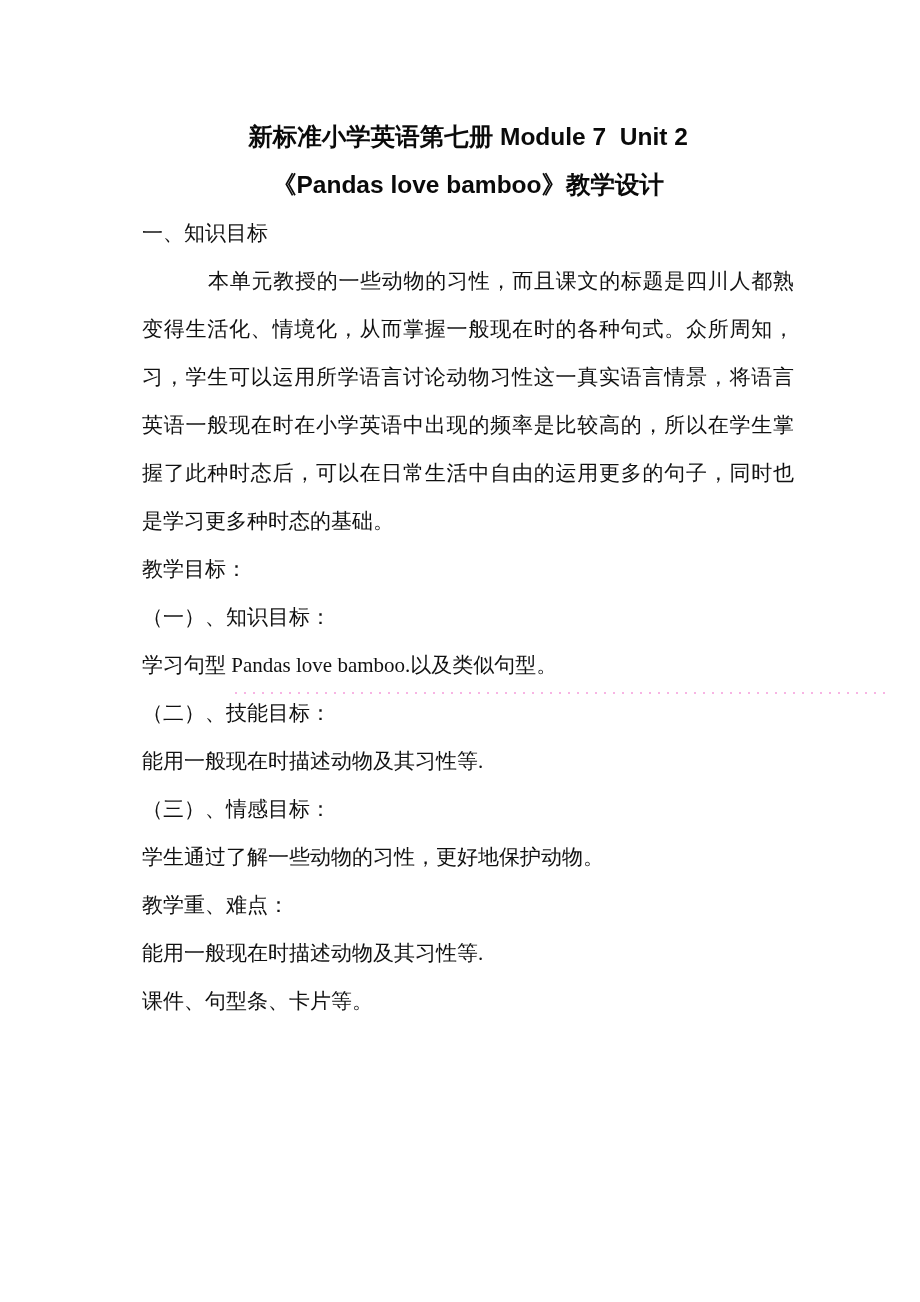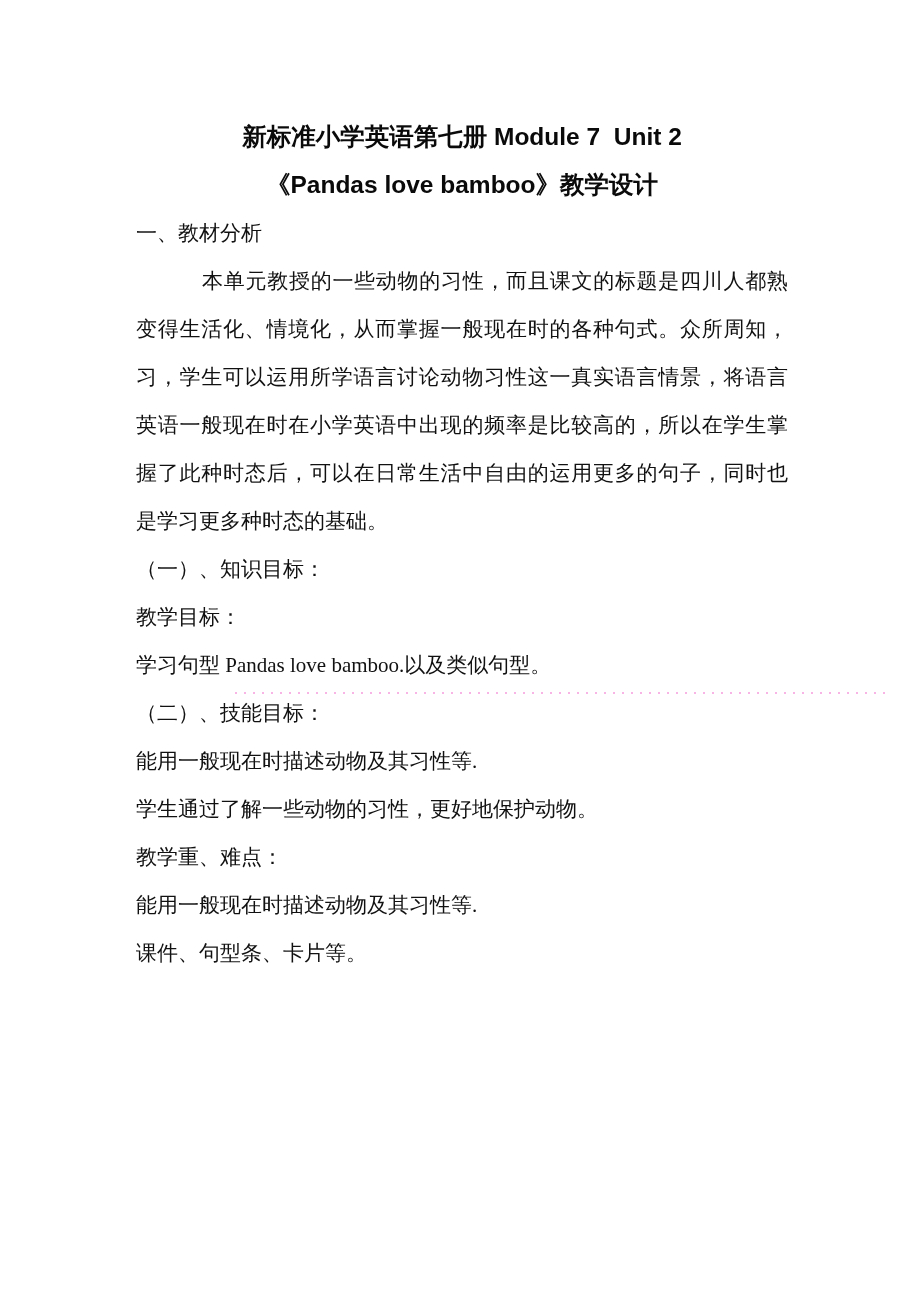--- a/index.html
+++ b/index.html
@@ -9,21 +9,21 @@
   }
   .page {
     position: relative;
     width: 920px;
     height: 1302px;
     background: #ffffff;
     overflow: hidden;
   }
   .doc {
     position: absolute;
-    left: 136px;
+    left: 142px;
     top: 113px;
     width: 652px;
     color: #111111;
   }
   .title-line {
     height: 48px;
     line-height: 48px;
     text-align: center;
     font-weight: bold;
     font-size: 24.5px;
@@ -63,37 +63,38 @@
 </head>
 <body>
 
 <div class="page">
   <div class="doc">
 
     <div class="title-line">新标准小学英语第七册 Module 7  Unit 2</div>
 
     <div class="title-line">《Pandas love bamboo》教学设计</div>
 
-    <div class="text-line">一、教材分析</div>
+    <div class="text-line">一、知识目标</div>
 
     <div class="para">
         <div class="text-line">本单元教授的一些动物的习性，而且课文的标题是四川人都熟悉</div>
         <div class="text-line">变得生活化、情境化，从而掌握一般现在时的各种句式。众所周知，</div>
         <div class="text-line">习，学生可以运用所学语言讨论动物习性这一真实语言情景，将语言</div>
         <div class="text-line">英语一般现在时在小学英语中出现的频率是比较高的，所以在学生掌</div>
         <div class="text-line">握了此种时态后，可以在日常生活中自由的运用更多的句子，同时也</div>
         <div class="text-line">是学习更多种时态的基础。</div>
       </div>
 
     <div class="body-lines">
+        <div class="text-line">教学目标：</div>
         <div class="text-line">（一）、知识目标：</div>
-        <div class="text-line">教学目标：</div>
         <div class="text-line">学习句型 Pandas love bamboo.以及类似句型。</div>
         <div class="text-line">（二）、技能目标：</div>
         <div class="text-line">能用一般现在时描述动物及其习性等.</div>
+        <div class="text-line">（三）、情感目标：</div>
         <div class="text-line">学生通过了解一些动物的习性，更好地保护动物。</div>
         <div class="text-line">教学重、难点：</div>
         <div class="text-line">能用一般现在时描述动物及其习性等.</div>
         <div class="text-line">课件、句型条、卡片等。</div>
       </div>
 
   </div>
 
   <div class="revision-dotted-line"></div>
 </div>

